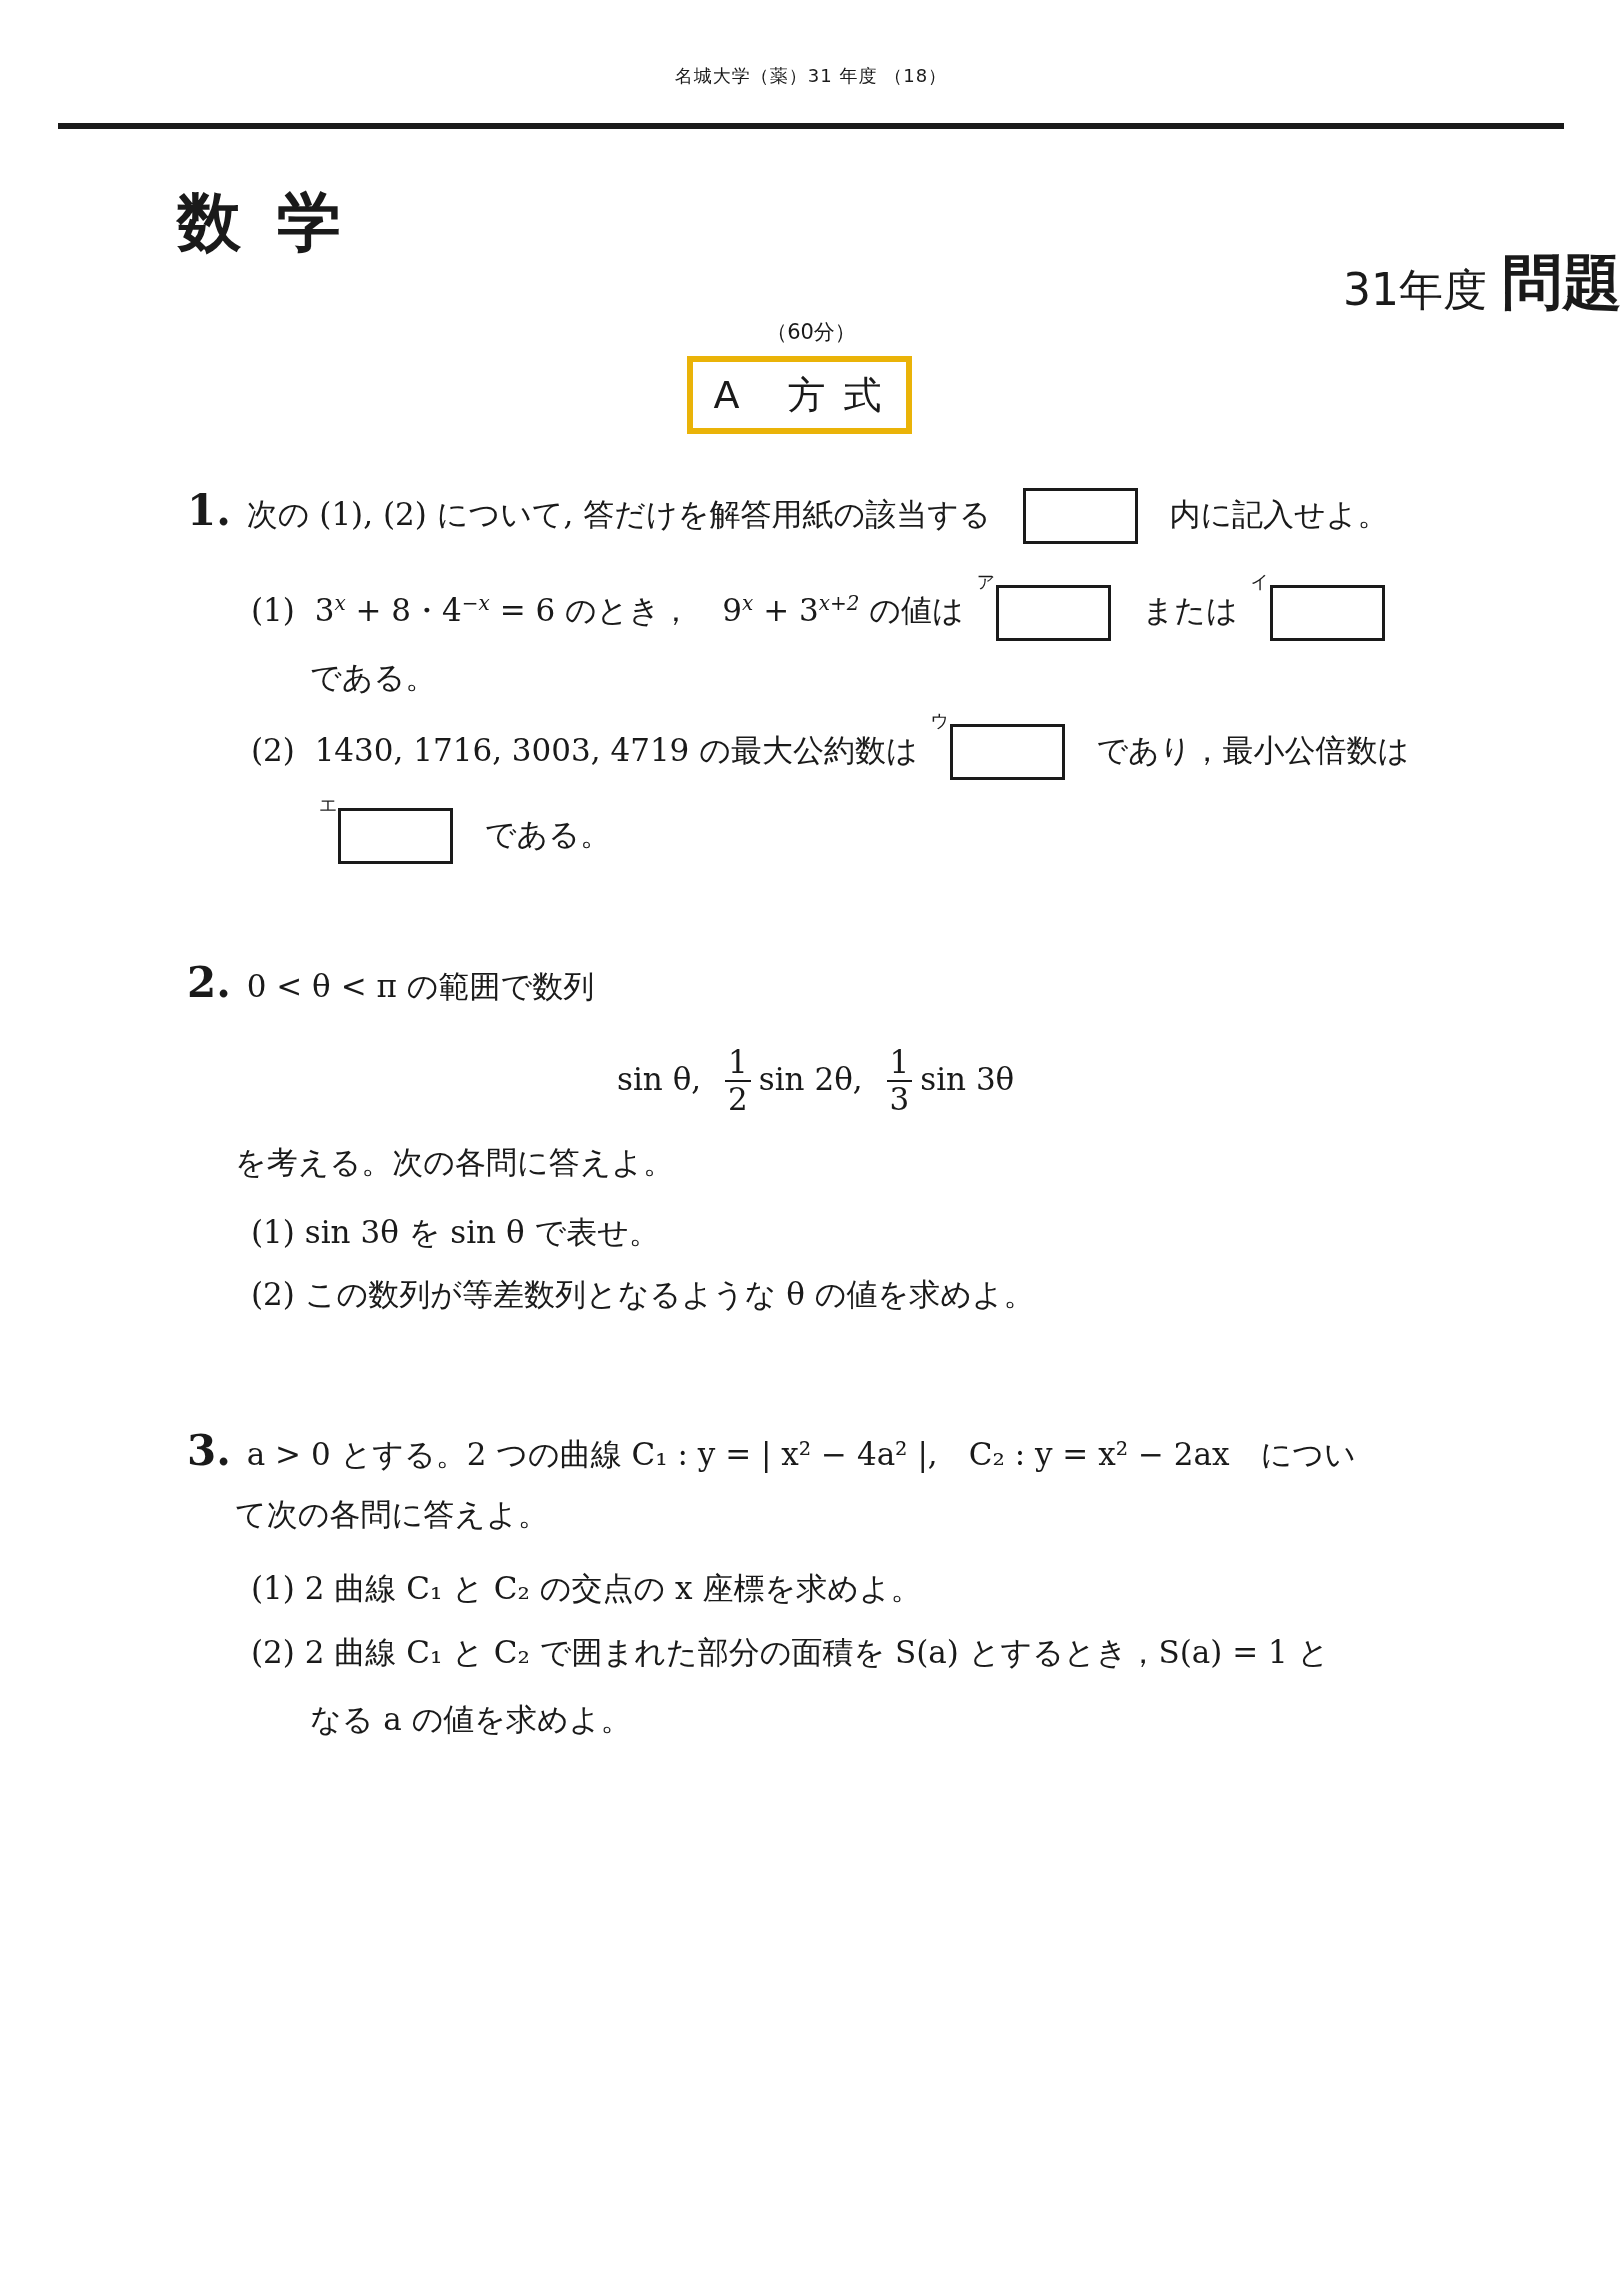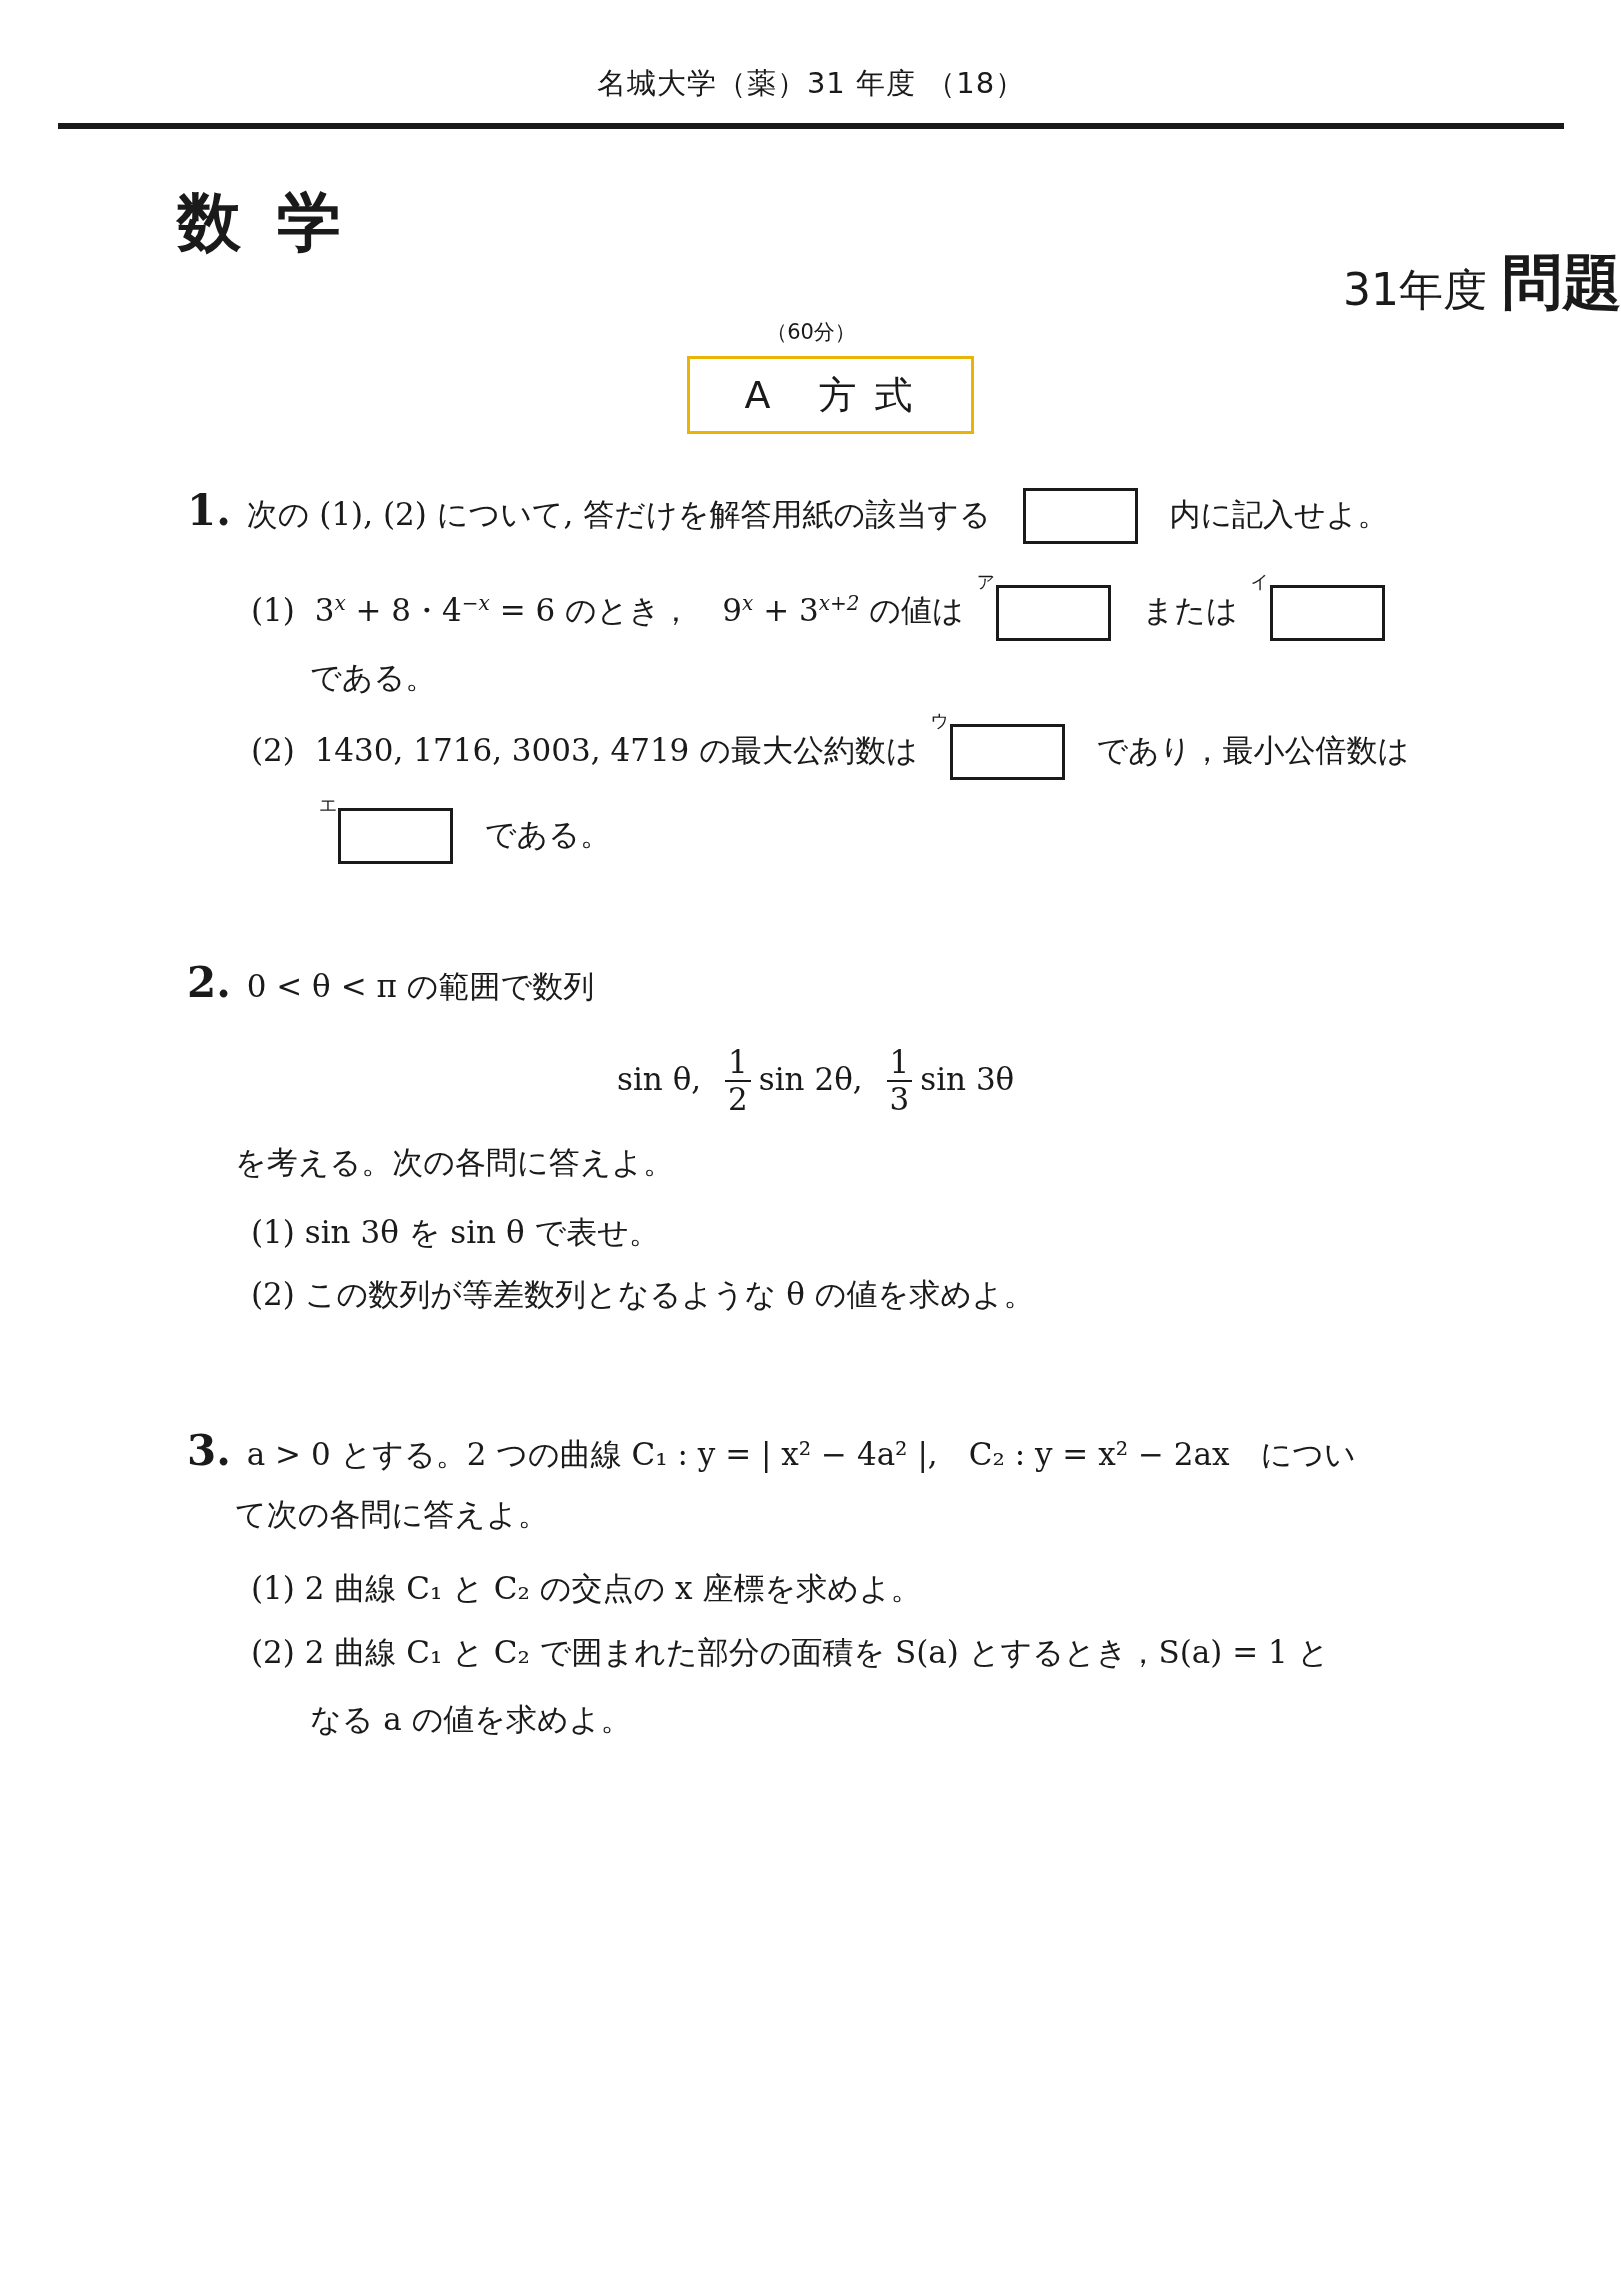--- a/index.html
+++ b/index.html
@@ -1,26 +1,26 @@
 <!DOCTYPE html>
 <html><head>
 <meta charset="utf-8">
 <style>
   html, body { margin: 0; padding: 0; background: #ffffff; }
   body { width: 1622px; height: 2290px; position: relative; overflow: hidden;
          font-family: "DejaVu Serif", "Liberation Serif", serif; color: #1a1a1a; }
   .abs { position: absolute; }
   .sans { font-family: "DejaVu Sans", "Liberation Sans", sans-serif; }
-  .header-text { top: 64px; left: 0; width: 1622px; text-align: center; font-size: 29px; letter-spacing: 1px; }
+  .header-text { top: 64px; left: 0; width: 1622px; text-align: center; font-size: 18px; letter-spacing: 1px; }
   .header-rule { top: 123px; left: 58px; width: 1506px; height: 6px; background: #1a1a1a; }
   .subject { top: 179px; left: 177px; font-size: 64px; font-weight: bold; letter-spacing: 36px; }
   .mondai { top: 243px; left: 0; width: 1622px; text-align: right; font-size: 60px; font-weight: bold; }
   .year { top: 261px; left: 1343px; font-size: 44px; }
   .duration { top: 318px; left: 0; width: 1622px; text-align: center; font-size: 21px; }
-  .method-box { top: 356px; left: 687px; width: 287px; height: 78px; border: 3px solid #eab308; box-sizing: border-box;
+  .method-box { top: 356px; left: 687px; width: 225px; height: 78px; border: 6px solid #eab308; box-sizing: border-box;
                 display: flex; align-items: center; justify-content: center; font-size: 38px; letter-spacing: 18px; padding-left: 14px; }
   .line { position: absolute; font-size: 31px; white-space: nowrap; line-height: 40px; }
   .qnum { font-weight: bold; font-size: 42px; font-family: "DejaVu Serif", serif; margin-right: 6px; }
   .ansbox { display: inline-block; width: 115px; height: 56px; border: 3px solid #1a1a1a; vertical-align: middle; margin: 0 22px; position: relative; box-sizing: border-box; }
   .anslabel { position: absolute; font-size: 18px; top: -26px; left: -22px; }
   .frac { display: inline-block; vertical-align: middle; text-align: center; margin: 0 8px 0 14px; line-height: 1; }
   .frac .num { display: block; border-bottom: 2px solid #1a1a1a; padding: 0 3px 2px; }
   .frac .den { display: block; padding-top: 2px; }
   i { font-style: italic; }
   sup { font-size: 20px; }

